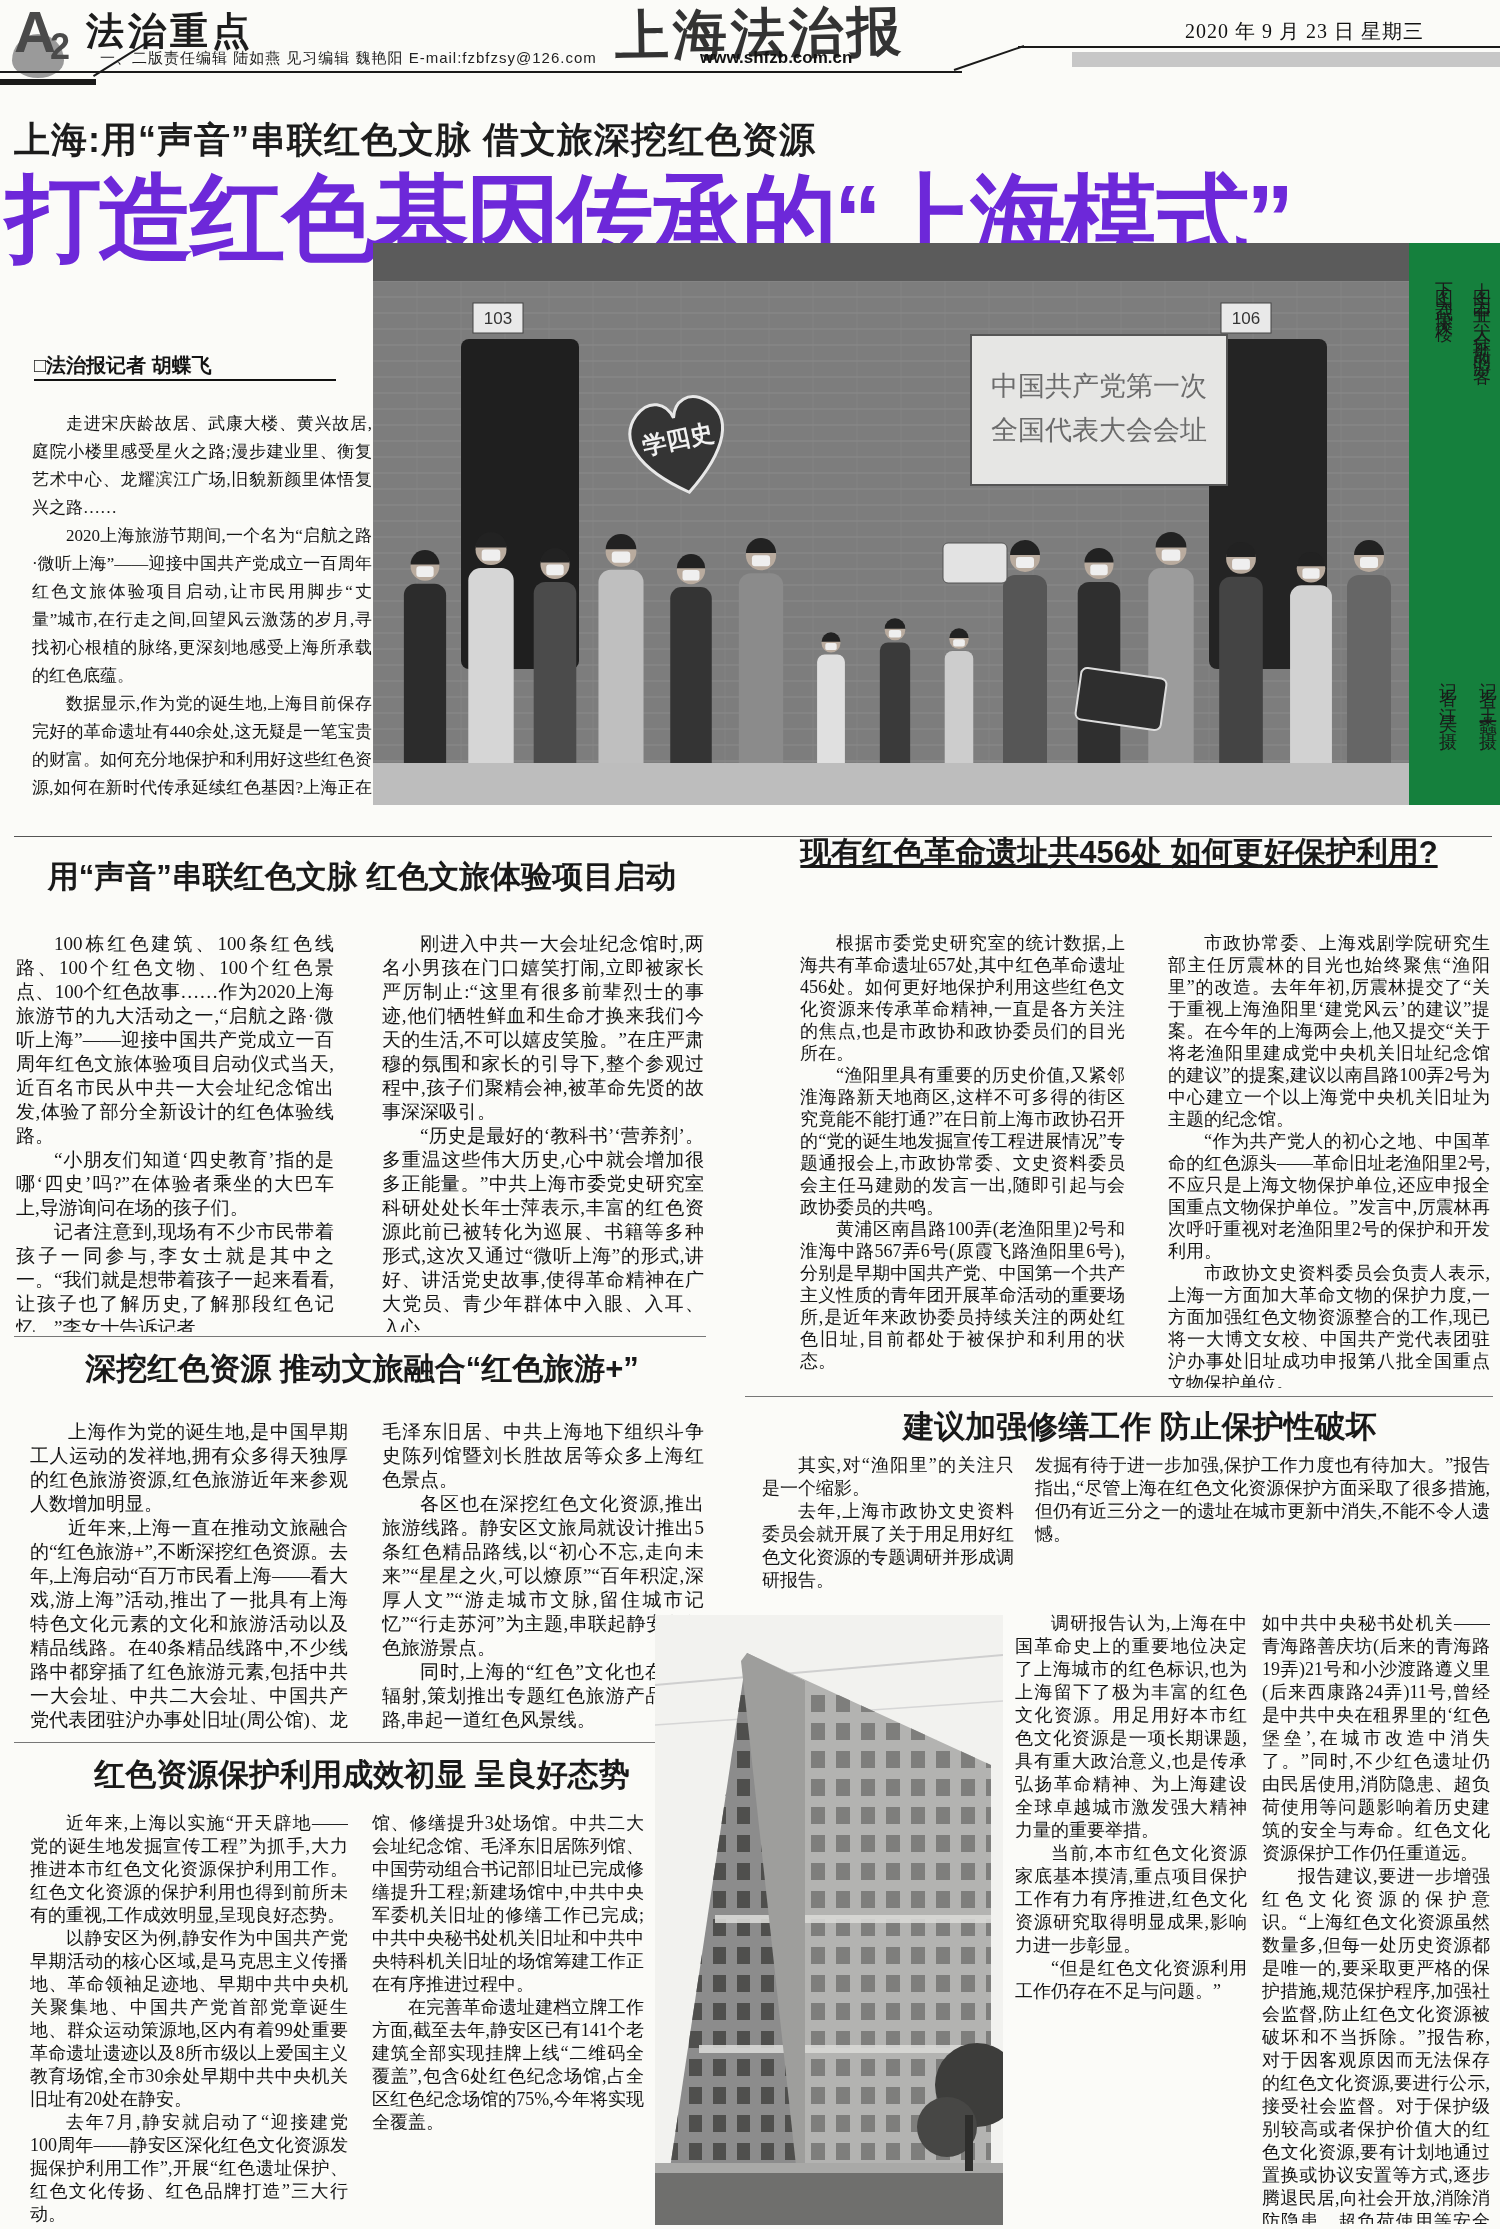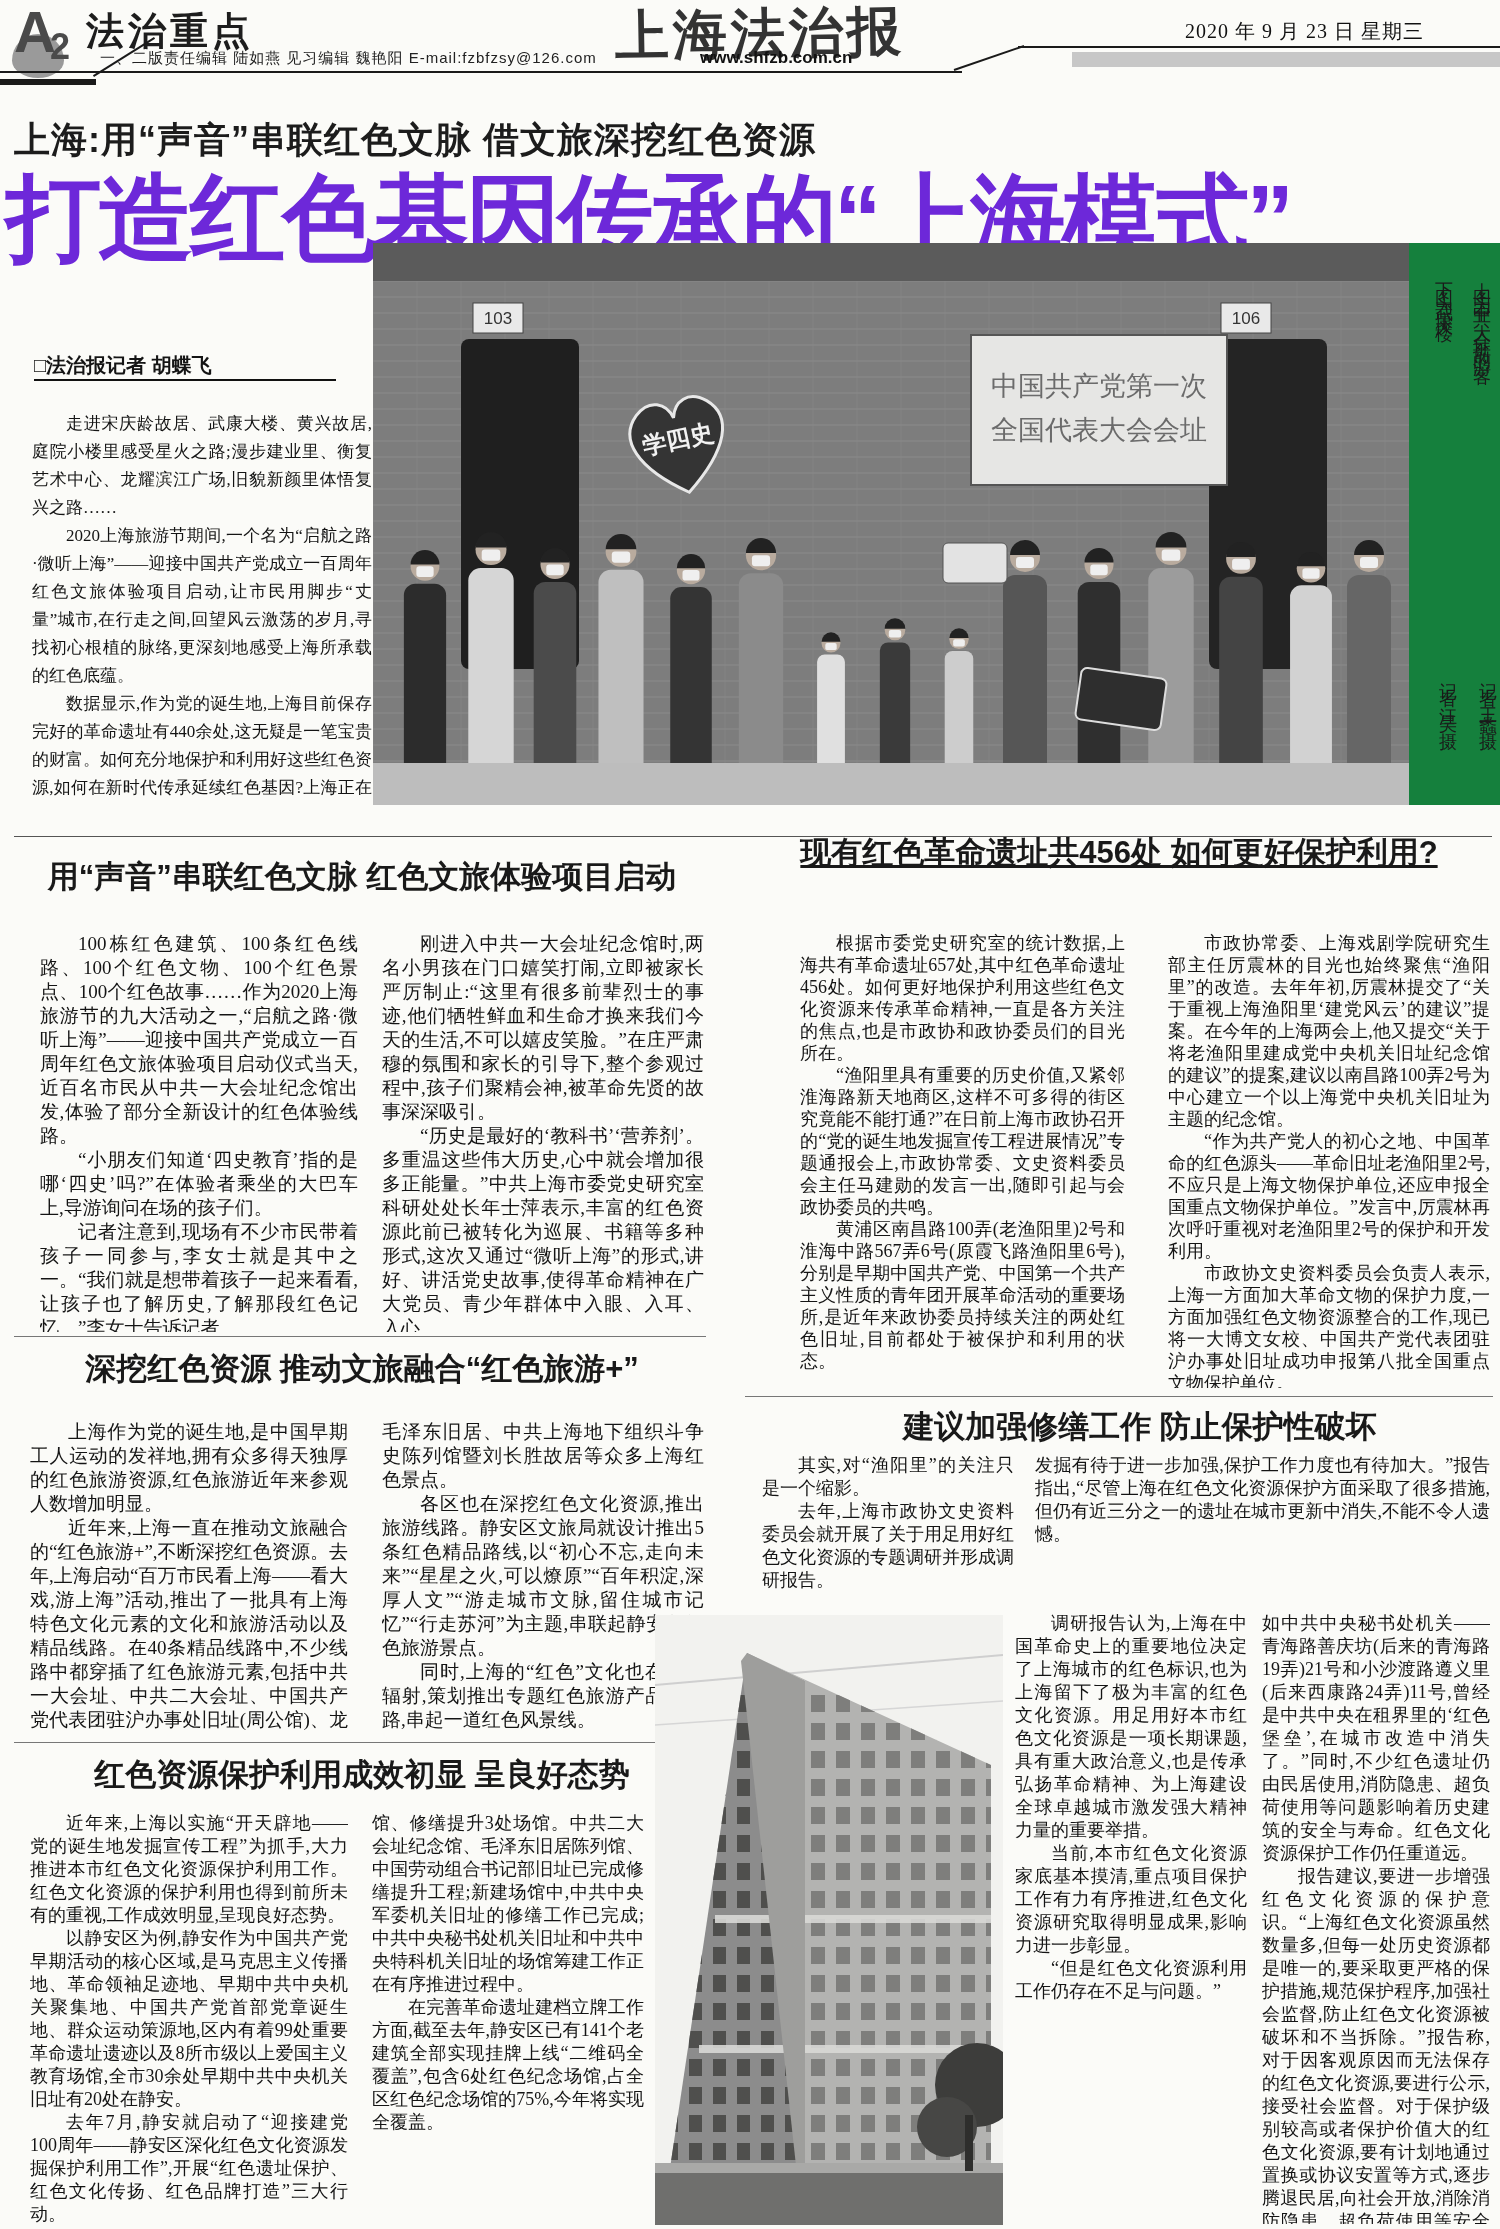--- a/index.html
+++ b/index.html
@@ -956,21 +956,21 @@
     <div class="vcap">上图为中共一大会址前的游客</div>
   </div>
   <div class="abs creds" style="display:flex;">
     <div class="vcap">记者 汪昊 摄</div>
     <div class="vcap">记者 王蠡 摄</div>
   </div>
 
   <div class="rule" style="left:14px;top:836px;width:1478px;height:1px;background:#555;"></div>
 
   <div class="abs stitle" style="left:18px;top:856px;width:688px;">用“声音”串联红色文脉  红色文旅体验项目启动</div>
-  <div class="abs col b-left" style="left:40px;top:932px;width:318px;height:400px;">
+  <div class="abs col b-left" style="left:16px;top:932px;width:318px;height:400px;">
     <p>100栋红色建筑、100条红色线路、100个红色文物、100个红色景点、100个红色故事……作为2020上海旅游节的九大活动之一,“启航之路·微听上海”——迎接中国共产党成立一百周年红色文旅体验项目启动仪式当天,近百名市民从中共一大会址纪念馆出发,体验了部分全新设计的红色体验线路。</p>
     <p>“小朋友们知道‘四史教育’指的是哪‘四史’吗?”在体验者乘坐的大巴车上,导游询问在场的孩子们。</p>
     <p>记者注意到,现场有不少市民带着孩子一同参与,李女士就是其中之一。“我们就是想带着孩子一起来看看,让孩子也了解历史,了解那段红色记忆。”李女士告诉记者。</p>
   </div>
   <div class="abs col b-left" style="left:382px;top:932px;width:322px;height:400px;">
     <p>刚进入中共一大会址纪念馆时,两名小男孩在门口嬉笑打闹,立即被家长严厉制止:“这里有很多前辈烈士的事迹,他们牺牲鲜血和生命才换来我们今天的生活,不可以嬉皮笑脸。”在庄严肃穆的氛围和家长的引导下,整个参观过程中,孩子们聚精会神,被革命先贤的故事深深吸引。</p>
     <p>“历史是最好的‘教科书’‘营养剂’。多重温这些伟大历史,心中就会增加很多正能量。”中共上海市委党史研究室科研处处长年士萍表示,丰富的红色资源此前已被转化为巡展、书籍等多种形式,这次又通过“微听上海”的形式,讲好、讲活党史故事,使得革命精神在广大党员、青少年群体中入眼、入耳、入心。</p>
   </div>
 
   <div class="abs stitle" style="left:745px;top:832px;width:748px;text-decoration:underline;">现有红色革命遗址共456处  如何更好保护利用?</div>

